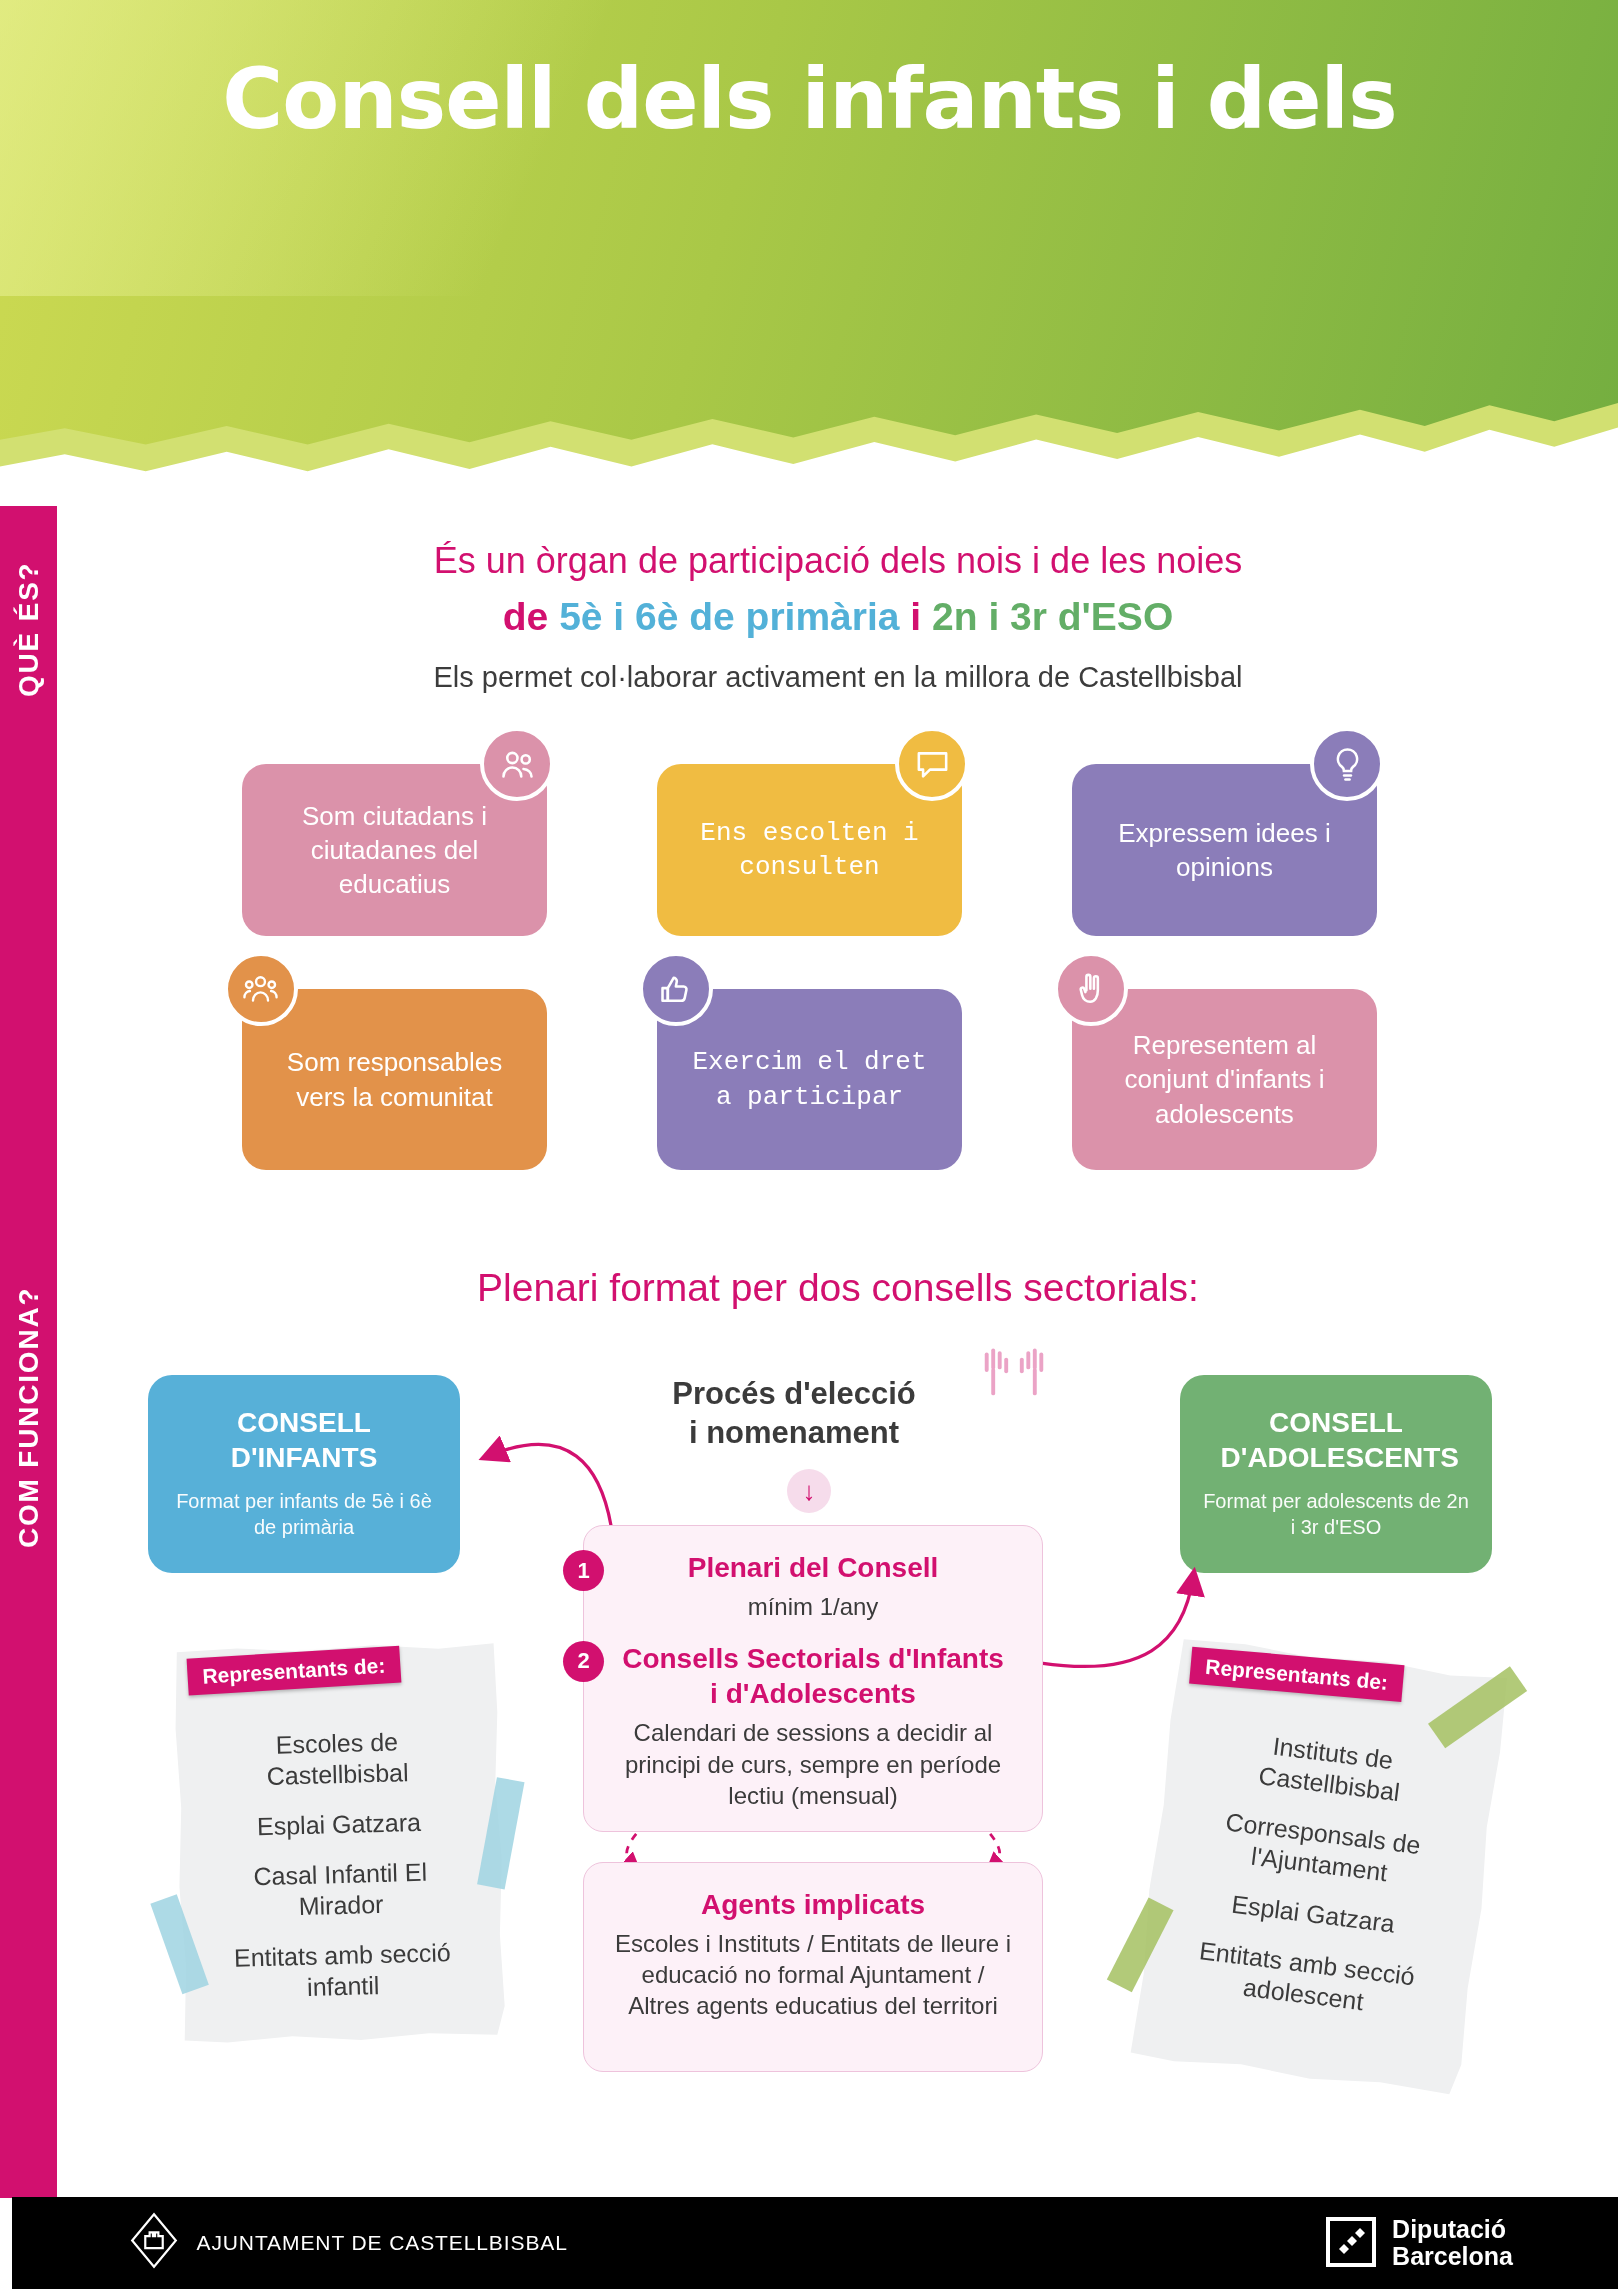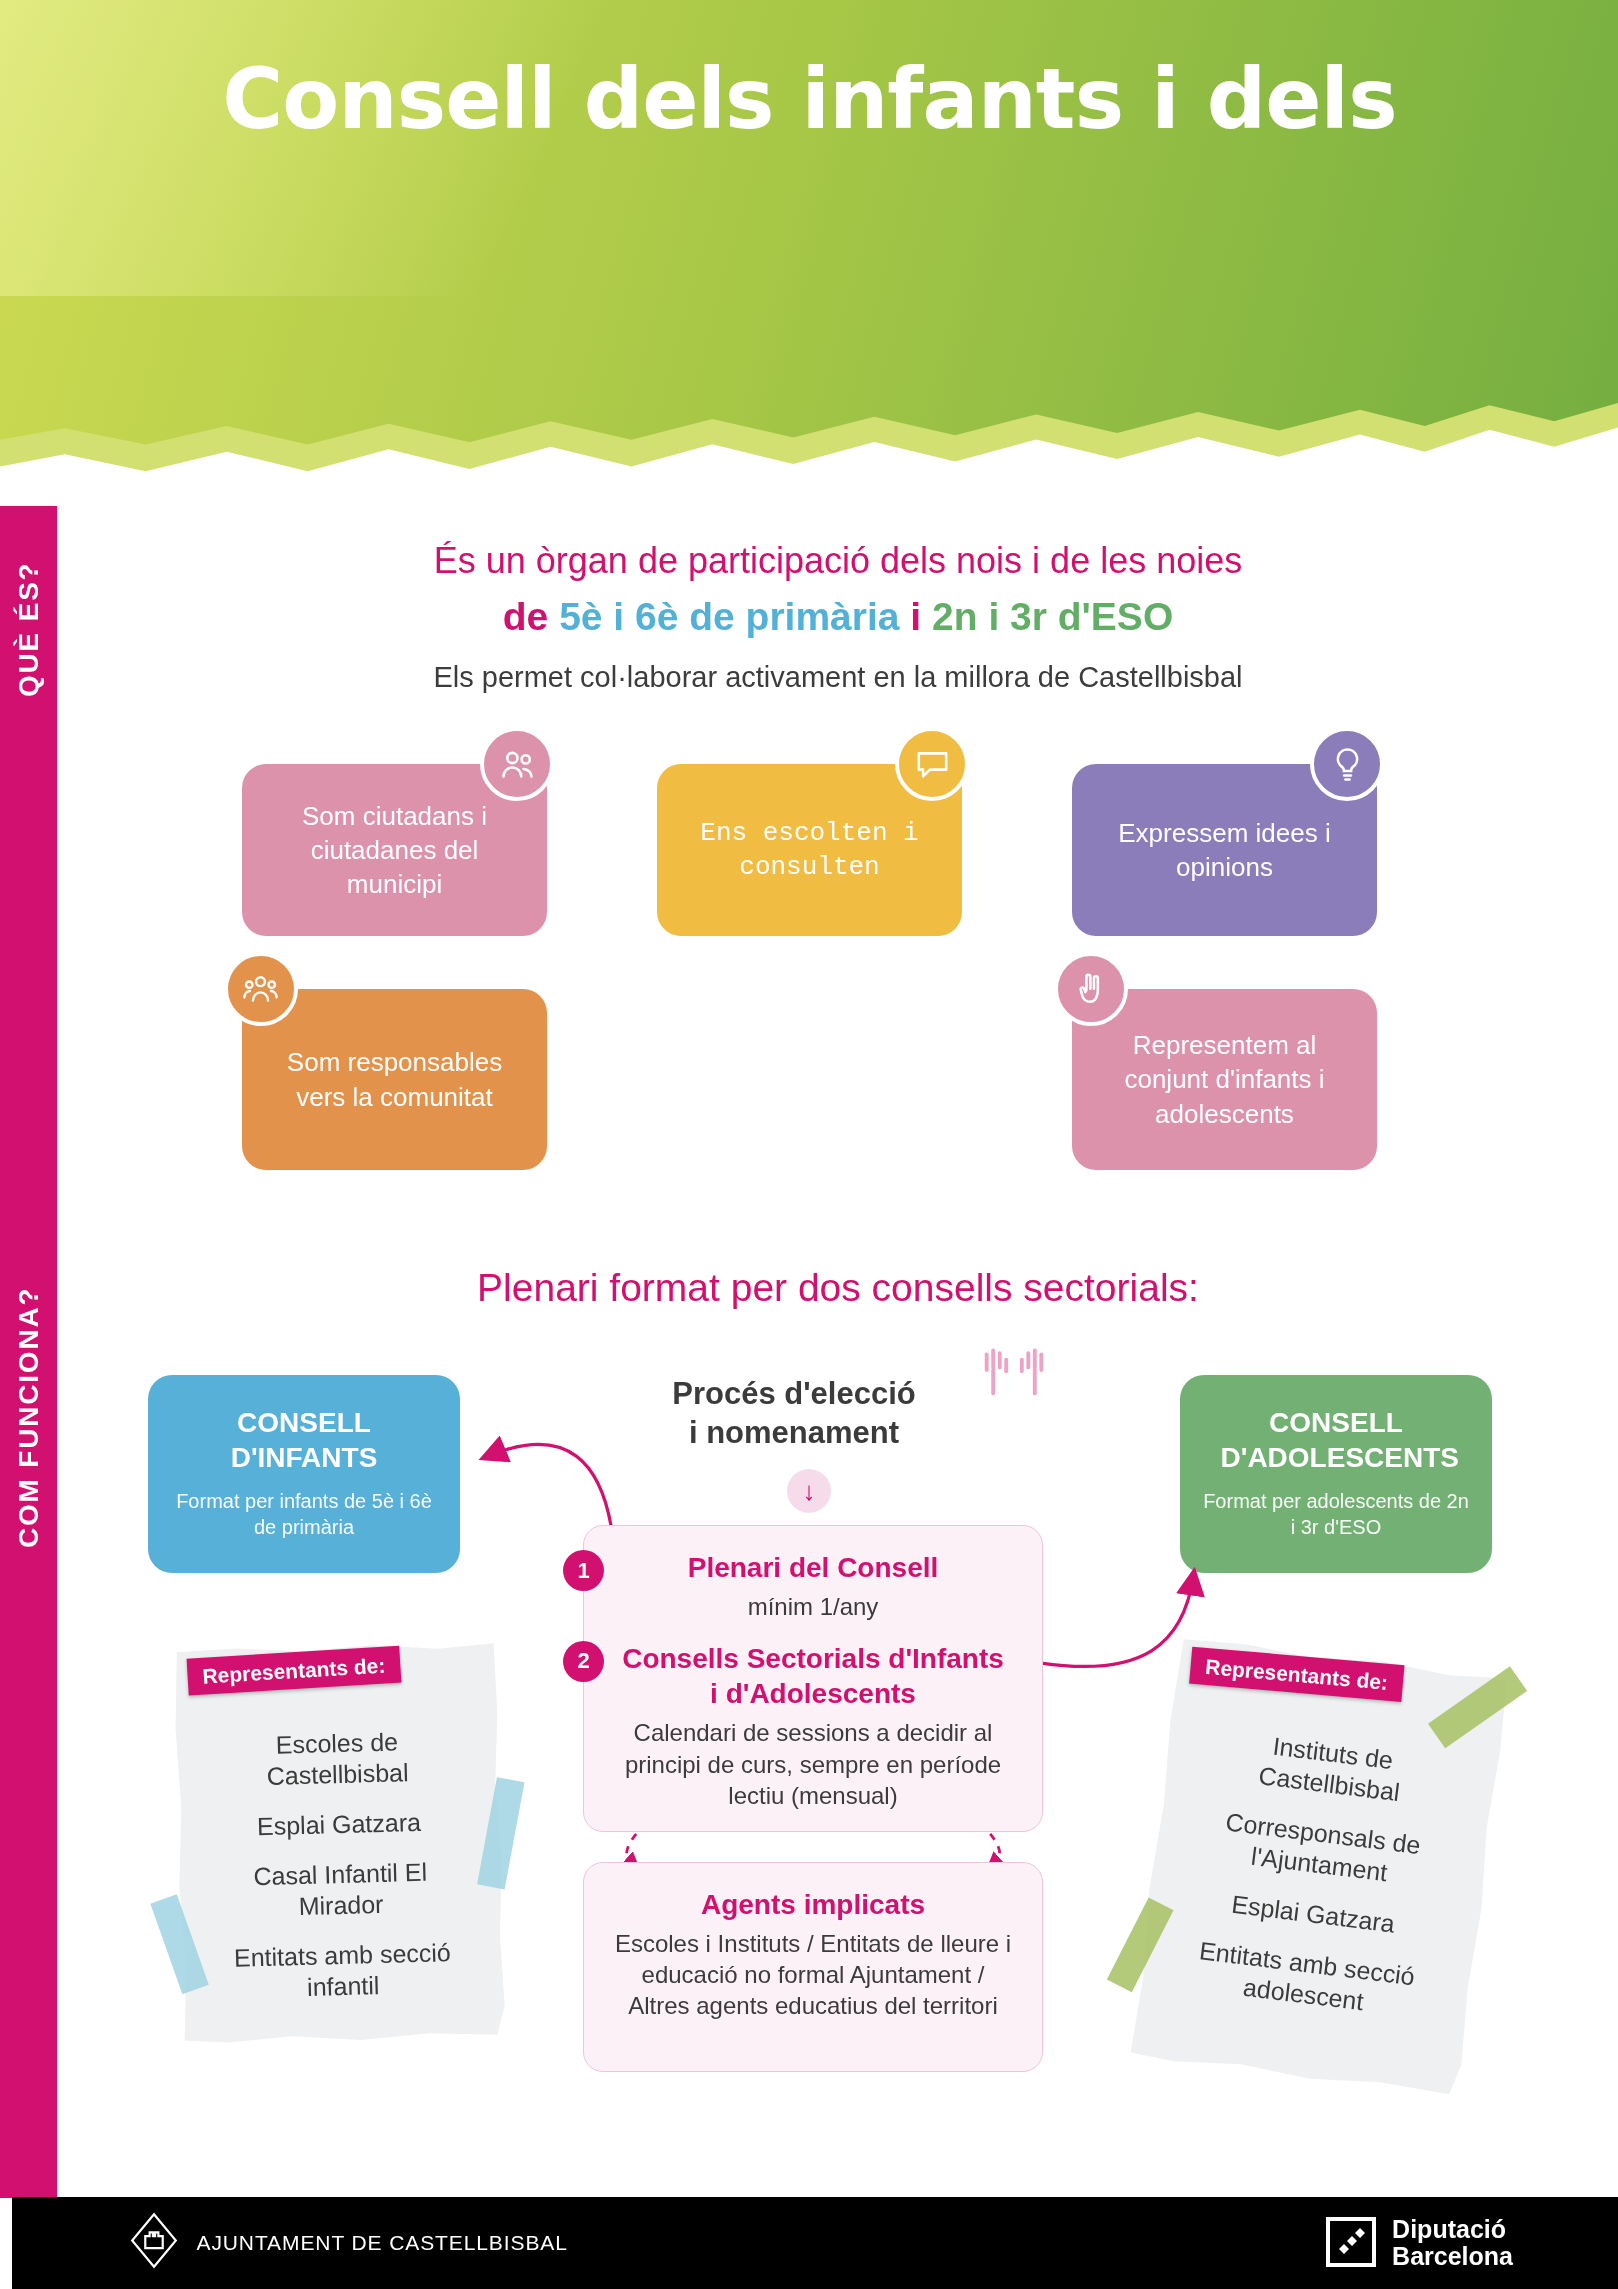--- a/index.html
+++ b/index.html
@@ -124,21 +124,21 @@
     <span class="icon-circle ic-right pink">
       <svg width="41" height="41" viewBox="0 0 24 24">
           <g fill="none" stroke="#fff" stroke-width="1.5" stroke-linecap="round">
             <circle cx="9" cy="8.2" r="3"></circle>
             <path d="M3.8 19c0-3 2.3-5.2 5.2-5.2s5.2 2.2 5.2 5.2"></path>
             <circle cx="16.8" cy="9" r="2.4"></circle>
             <path d="M15.5 14.6c2.7.2 4.7 2.1 4.7 4.4"></path>
           </g>
         </svg>
     </span>
-    <span class="fbox-label">Som ciutadans i ciutadanes del municipi</span>
+    <span class="fbox-label">Som ciutadans i ciutadanes del educatius</span>
   </div>
   <div class="fbox yellow r1 c2">
     <span class="icon-circle ic-right yellow">
       <svg width="41" height="41" viewBox="0 0 24 24">
           <g fill="none" stroke="#fff" stroke-width="1.5" stroke-linejoin="round">
             <path d="M4 5.5h16v9.5H10.5L6.5 19v-4H4z"></path>
           </g>
         </svg>
     </span>
     <span class="fbox-label">Ens escolten i consulten</span>
@@ -163,20 +163,31 @@
             <circle cx="12" cy="7.4" r="2.6"></circle>
             <path d="M7.6 18.4c0-2.6 2-4.7 4.4-4.7s4.4 2.1 4.4 4.7"></path>
             <circle cx="5.4" cy="9.2" r="1.9"></circle>
             <path d="M2.6 16.6c0-2 1.3-3.5 3.2-3.7"></path>
             <circle cx="18.6" cy="9.2" r="1.9"></circle>
             <path d="M21.4 16.6c0-2-1.3-3.5-3.2-3.7"></path>
           </g>
         </svg>
     </span>
     <span class="fbox-label">Som responsables vers la comunitat</span>
+  </div>
+  <div class="fbox purple r2 c2">
+    <span class="icon-circle ic-left purple">
+      <svg width="41" height="41" viewBox="0 0 24 24">
+          <g fill="none" stroke="#fff" stroke-width="1.5" stroke-linejoin="round">
+            <path d="M7.5 11.2l3.4-6c1 0 1.9.9 1.9 1.9l-.6 3.1h4.6c1 0 1.8 1 1.6 2l-1 4.7c-.2 1-1.1 1.7-2.1 1.7H7.5z"></path>
+            <path d="M7.5 11.2H4.4v7.4h3.1z"></path>
+          </g>
+        </svg>
+    </span>
+    <span class="fbox-label">Exercim el dret a participar</span>
   </div>
   <div class="fbox pink r2 c3">
     <span class="icon-circle ic-left pink">
       <svg width="41" height="41" viewBox="0 0 24 24">
           <g fill="none" stroke="#fff" stroke-width="1.5" stroke-linecap="round" stroke-linejoin="round">
             <path d="M9.6 12.5V4.6a1.15 1.15 0 0 1 2.3 0v6.9"></path>
             <path d="M14 11.5V5.4a1.15 1.15 0 0 1 2.3 0v7c0 3.8-1.6 6.8-4.5 6.8-2.2 0-4.2-1.5-4.7-3.8l-.8-3.3a1.05 1.05 0 0 1 2-.6l.7 2"></path>
           </g>
         </svg>
     </span>

